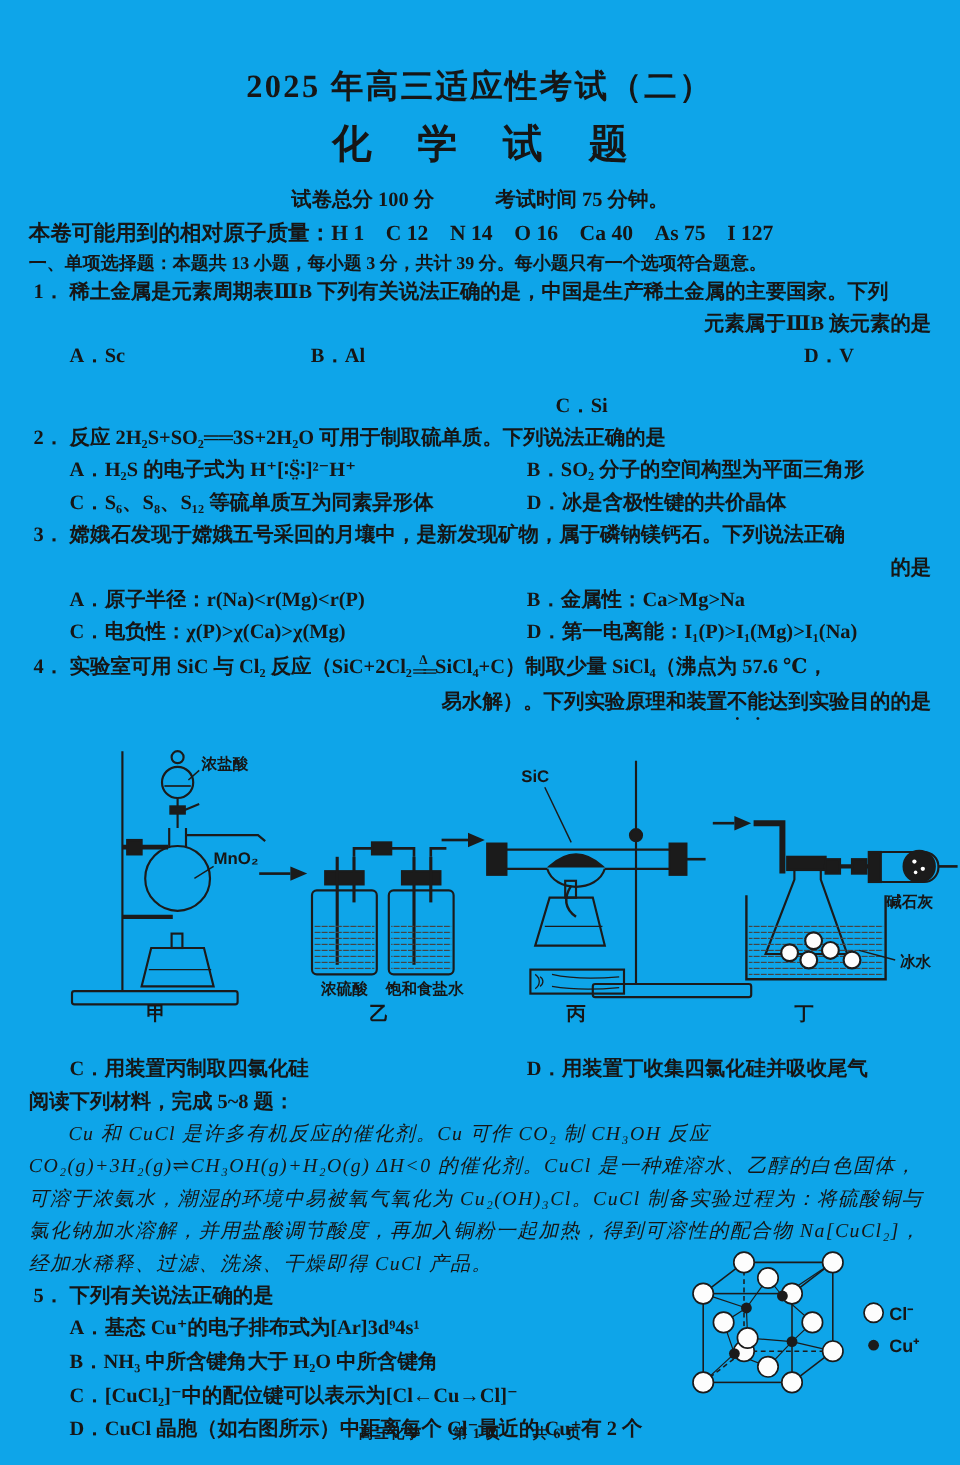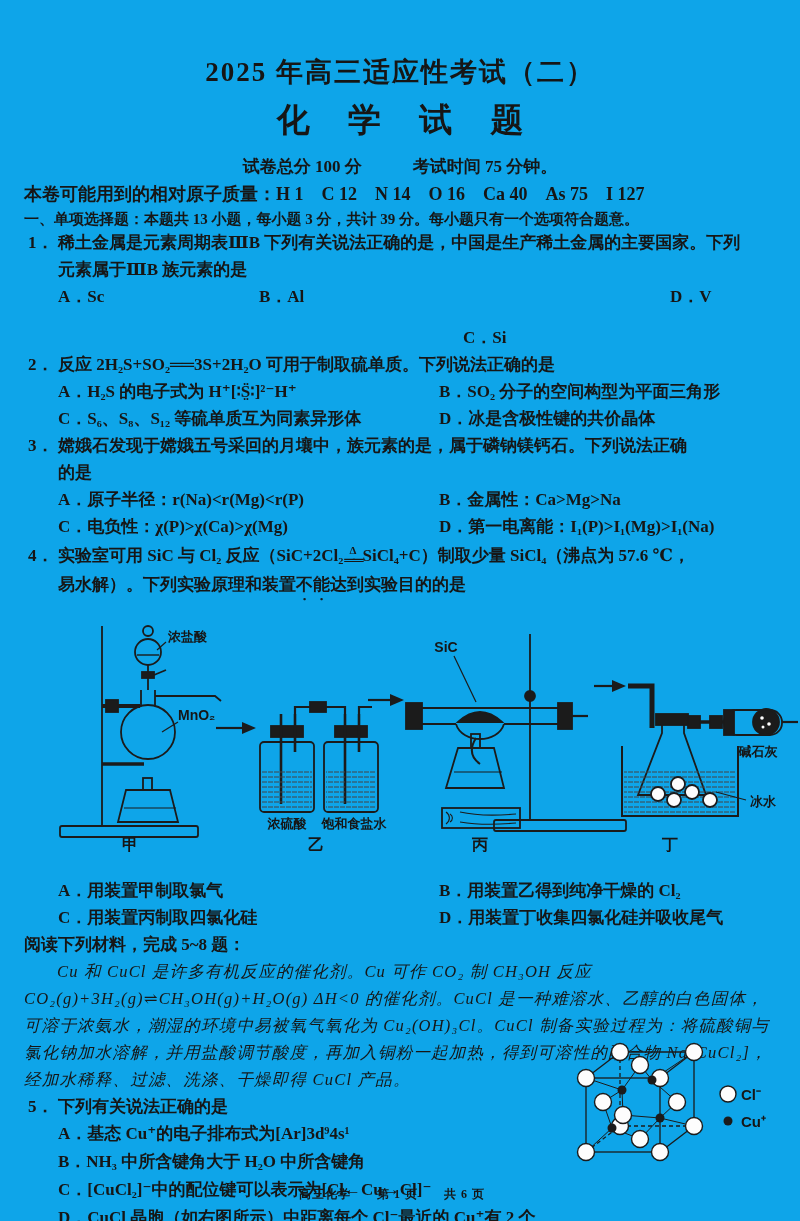--- a/index.html
+++ b/index.html
@@ -8,21 +8,21 @@
           margin:0 auto; overflow:hidden; font-size:17px; }
   .content { padding:0 24px; }
 
   .h1 { margin-top:54px; text-align:center; font-size:27px; font-weight:bold; letter-spacing:2px; }
   .h2 { margin-top:8px; text-align:center; font-size:33px; font-weight:bold; letter-spacing:15px; text-indent:15px; }
   .sub { margin-top:12px; text-align:center; font-weight:bold; font-size:17px; }
   .atomic { margin-top:4px; font-weight:bold; font-size:18px; }
   .section-h { margin-top:4px; font-weight:bold; font-size:15px; }
 
   .qline { line-height:27px; font-weight:600; white-space:nowrap; }
-  .qcont { padding-left:34px; }
+  .qcont { padding-left:34px;text-align:right; }
   .qnum { display:inline-block; width:34px; padding-left:4px; }
 
   .opt-row { display:flex; padding-left:34px; line-height:27px; font-weight:600; white-space:nowrap;gap:24px; }
   .opt { white-space:nowrap; }
   .w177 { width:177px; } .w180 { width:180px; } .w183 { width:183px;margin-top:41px; } .w357 { width:357px; }
 
   .opt-col { padding-left:34px; line-height:28px; font-weight:600; }
 
   .rxn { display:inline-flex; flex-direction:column; align-items:center; vertical-align:middle;
          margin:0 1px; position:relative; top:-2px; }
@@ -78,21 +78,21 @@
         <span class="opt w357">A．H₂S 的电子式为 H⁺[∶S̤̈∶]²⁻H⁺</span>
         <span class="opt">B．SO₂ 分子的空间构型为平面三角形</span>
       </div>
       <div class="opt-row">
         <span class="opt w357">C．S₆、S₈、S₁₂ 等硫单质互为同素异形体</span>
         <span class="opt">D．冰是含极性键的共价晶体</span>
       </div>
     </div>
 
     <div>
-      <div class="qline"><span class="qnum">3．</span><span>嫦娥石发现于嫦娥五号采回的月壤中，族元素的是，属于磷钠镁钙石。下列说法正确</span></div>
+      <div class="qline"><span class="qnum">3．</span><span>嫦娥石发现于嫦娥五号采回的月壤中，是新发现矿物，属于磷钠镁钙石。下列说法正确</span></div>
       <div class="qline qcont">的是</div>
       <div class="opt-row">
         <span class="opt w357">A．原子半径：r(Na)&lt;r(Mg)&lt;r(P)</span>
         <span class="opt">B．金属性：Ca&gt;Mg&gt;Na</span>
       </div>
       <div class="opt-row">
         <span class="opt w357">C．电负性：χ(P)&gt;χ(Ca)&gt;χ(Mg)</span>
         <span class="opt">D．第一电离能：I₁(P)&gt;I₁(Mg)&gt;I₁(Na)</span>
       </div>
     </div>
@@ -218,24 +218,20 @@
         <text x="436" y="42" font-size="14" font-weight="bold" text-anchor="middle">SiC</text>
         <text x="462" y="240" font-size="16" font-weight="bold">丙</text>
         <text x="748" y="146" font-size="13" font-weight="bold" text-anchor="middle">碱石灰</text>
         <text x="740" y="196" font-size="13" font-weight="bold">冰水</text>
         <text x="652" y="240" font-size="16" font-weight="bold">丁</text>
       </svg>
     </div>
 
     <div class="q4opts">
       <div class="opt-row">
-        <span class="opt w357">A．用装置甲制取氯气</span>
-        <span class="opt">B．用装置乙得到纯净干燥的 Cl₂</span>
-      </div>
-      <div class="opt-row">
         <span class="opt w357">C．用装置丙制取四氯化硅</span>
         <span class="opt">D．用装置丁收集四氯化硅并吸收尾气</span>
       </div>
     </div>
 
     <div class="material-intro">阅读下列材料，完成 5~8 题：</div>
     <div class="material-body">Cu 和 CuCl 是许多有机反应的催化剂。Cu 可作 CO₂ 制 CH₃OH 反应 CO₂(g)+3H₂(g)⇌CH₃OH(g)+H₂O(g) ΔH&lt;0 的催化剂。CuCl 是一种难溶水、乙醇的白色固体，可溶于浓氨水，潮湿的环境中易被氧气氧化为 Cu₂(OH)₃Cl。CuCl 制备实验过程为：将硫酸铜与氯化钠加水溶解，并用盐酸调节酸度，再加入铜粉一起加热，得到可溶性的配合物 Na[CuCl₂]，经加水稀释、过滤、洗涤、干燥即得 CuCl 产品。</div>
 
     <div class="q5block">
       <div class="qline"><span class="qnum">5．</span><span>下列有关说法正确的是</span></div>

